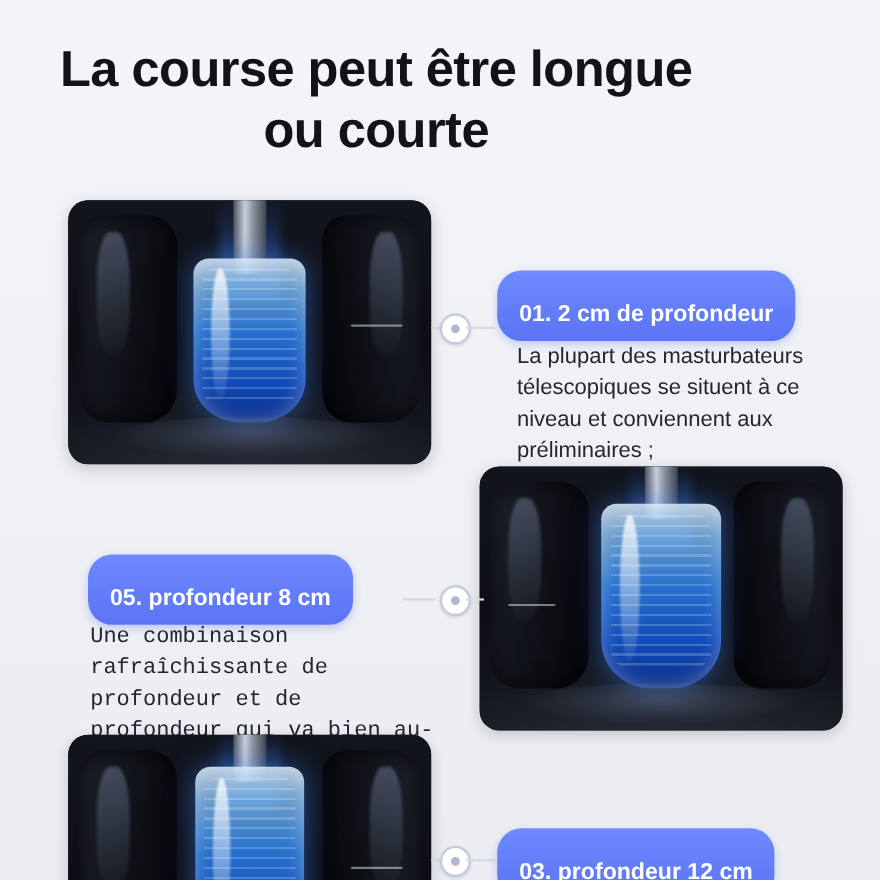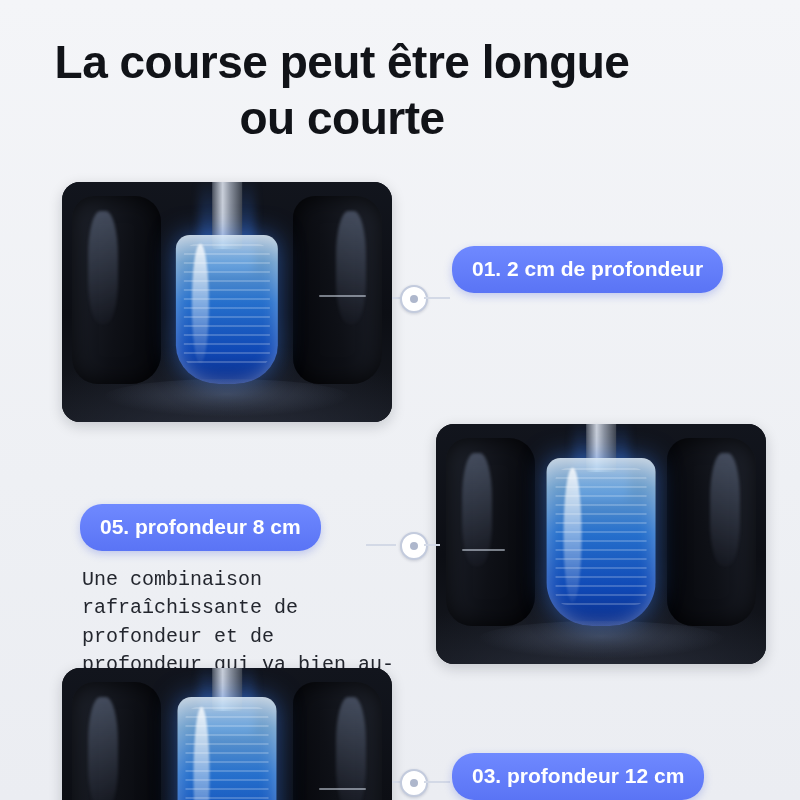--- a/index.html
+++ b/index.html
@@ -176,21 +176,21 @@
   }
 
   
   .label {
     position: absolute;
     display: inline-block;
     background: linear-gradient(180deg, #6f89ff 0%, #5a74f5 100%);
     color: #ffffff;
     font-size: 21px;
     font-weight: 700;
-    padding: 11px 20px 12px;
+    padding: 28px 20px 12px;
     border-radius: 22px;
     white-space: nowrap;
     box-shadow: 0 3px 8px rgba(70,95,220,0.28);
   }
   .desc {
     position: absolute;
     font-size: 20px;
     line-height: 1.42;
     color: #23262e;
   }
@@ -218,20 +218,21 @@
       <div class="tick" style="right:8%; top:47%; width:14%;"></div>
       <div class="base-shadow"></div>
     </div>
   </div>
 
   <div class="hline" style="left:392px; top:297px; width:24px;"></div>
   <div class="dot" style="left:400px; top:285px;"></div>
   <div class="hline" style="left:424px; top:297px; width:26px;"></div>
 
   <div class="label" style="left:452px; top:246px;">01. 2 cm de profondeur</div>
+  <div class="desc" style="left:470px; top:310px; width:296px;">La plupart des masturbateurs télescopiques se situent à ce niveau et conviennent aux préliminaires ;</div>
 
   <div class="photo" style="left:436px; top:424px; width:330px; height:240px;">
     <div class="inner">
       <div class="pad left">
           <div class="pad-gloss"></div>
         </div>
       <div class="pad right">
           <div class="pad-gloss"></div>
         </div>
       <div class="shaft-glow" style="height:34%;"></div>

